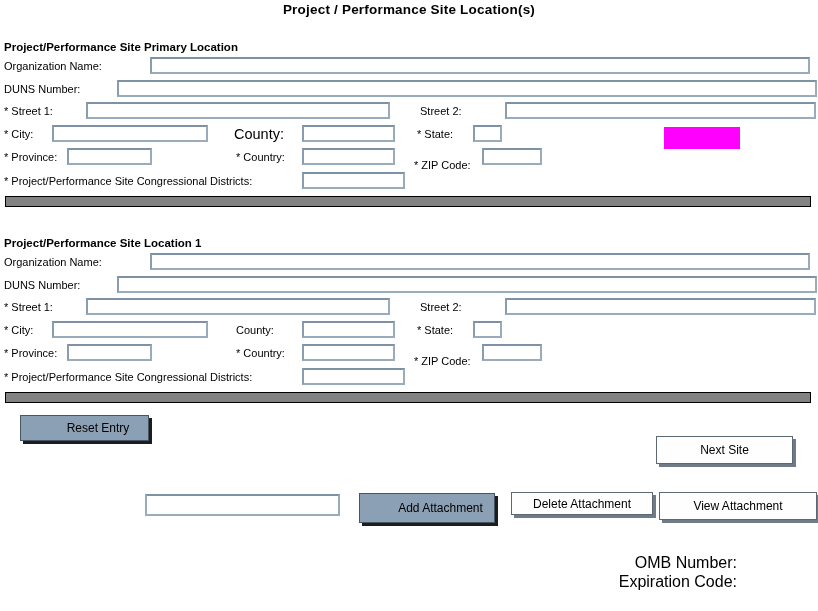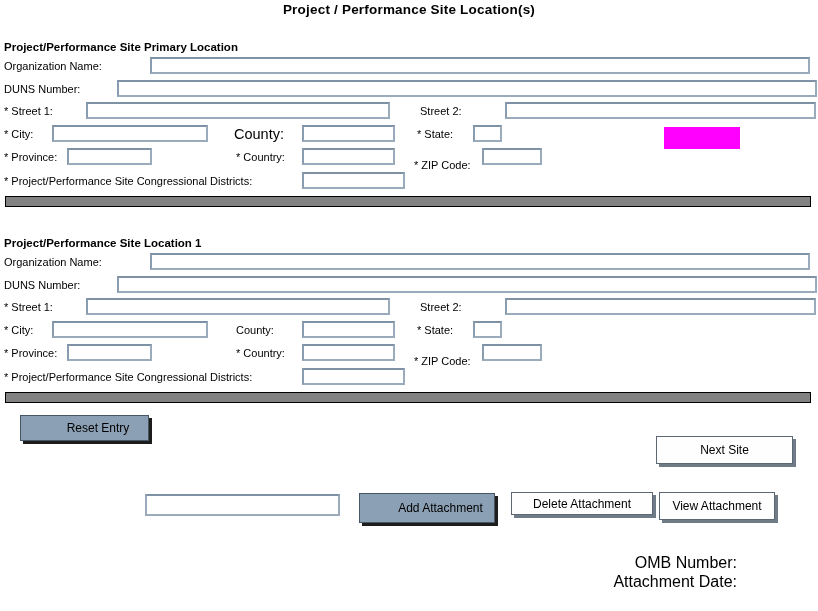--- a/index.html
+++ b/index.html
@@ -56,21 +56,21 @@
 
   .btn { position:absolute; box-sizing:border-box; font-family:inherit; font-size:12px;
          text-align:center; cursor:pointer; padding:0; }
   .btn-blue  { background:#8ba0b4; border:1px solid #475664; box-shadow:3px 3px 0 #1d1d1d;padding-left:27px; }
   .btn-white { background:#fefefe; border:1px solid #5c6873; box-shadow:3px 3px 0 #6f7b86; }
 
   .btn-reset  { left:20px;  top:415px; width:129px; height:26px; }
   .btn-next   { left:656px; top:436px; width:137px; height:28px; }
   .btn-add    { left:359px; top:493px; width:136px; height:30px; }
   .btn-delete { left:511px; top:492px; width:142px; height:23px; }
-  .btn-view   { left:659px; top:492px; width:116px; height:28px; }
+  .btn-view   { left:659px; top:492px; width:158px; height:28px; }
 
   .l-addl { position:absolute; left:4px; top:494px; font-size:11px; line-height:22px; white-space:nowrap; }
   .f-addl { position:absolute; left:145px; top:494px; width:195px; height:22px; box-sizing:border-box;
             background:#fff; border:2px solid #9aabbc; border-top-color:#7f91a5; padding:0 3px;
             font-size:11px; font-family:inherit; }
 
   .footer { position:absolute; left:557px; top:553px; width:180px; text-align:right;
             font-size:16px; line-height:19px; }
 </style>
 </head>
@@ -152,16 +152,16 @@
   <button class="btn btn-blue btn-reset">Reset Entry</button>
   <button class="btn btn-white btn-next">Next Site</button>
 
   <input type="text" class="f-addl" style="">
   <button class="btn btn-blue btn-add">Add Attachment</button>
   <button class="btn btn-white btn-delete">Delete Attachment</button>
   <button class="btn btn-white btn-view">View Attachment</button>
 
   <div class="footer">
     <div>OMB Number:</div>
-    <div>Attachment Date:</div>
+    <div>Expiration Code:</div>
   </div>
 
 </div>
 
 </body></html>

